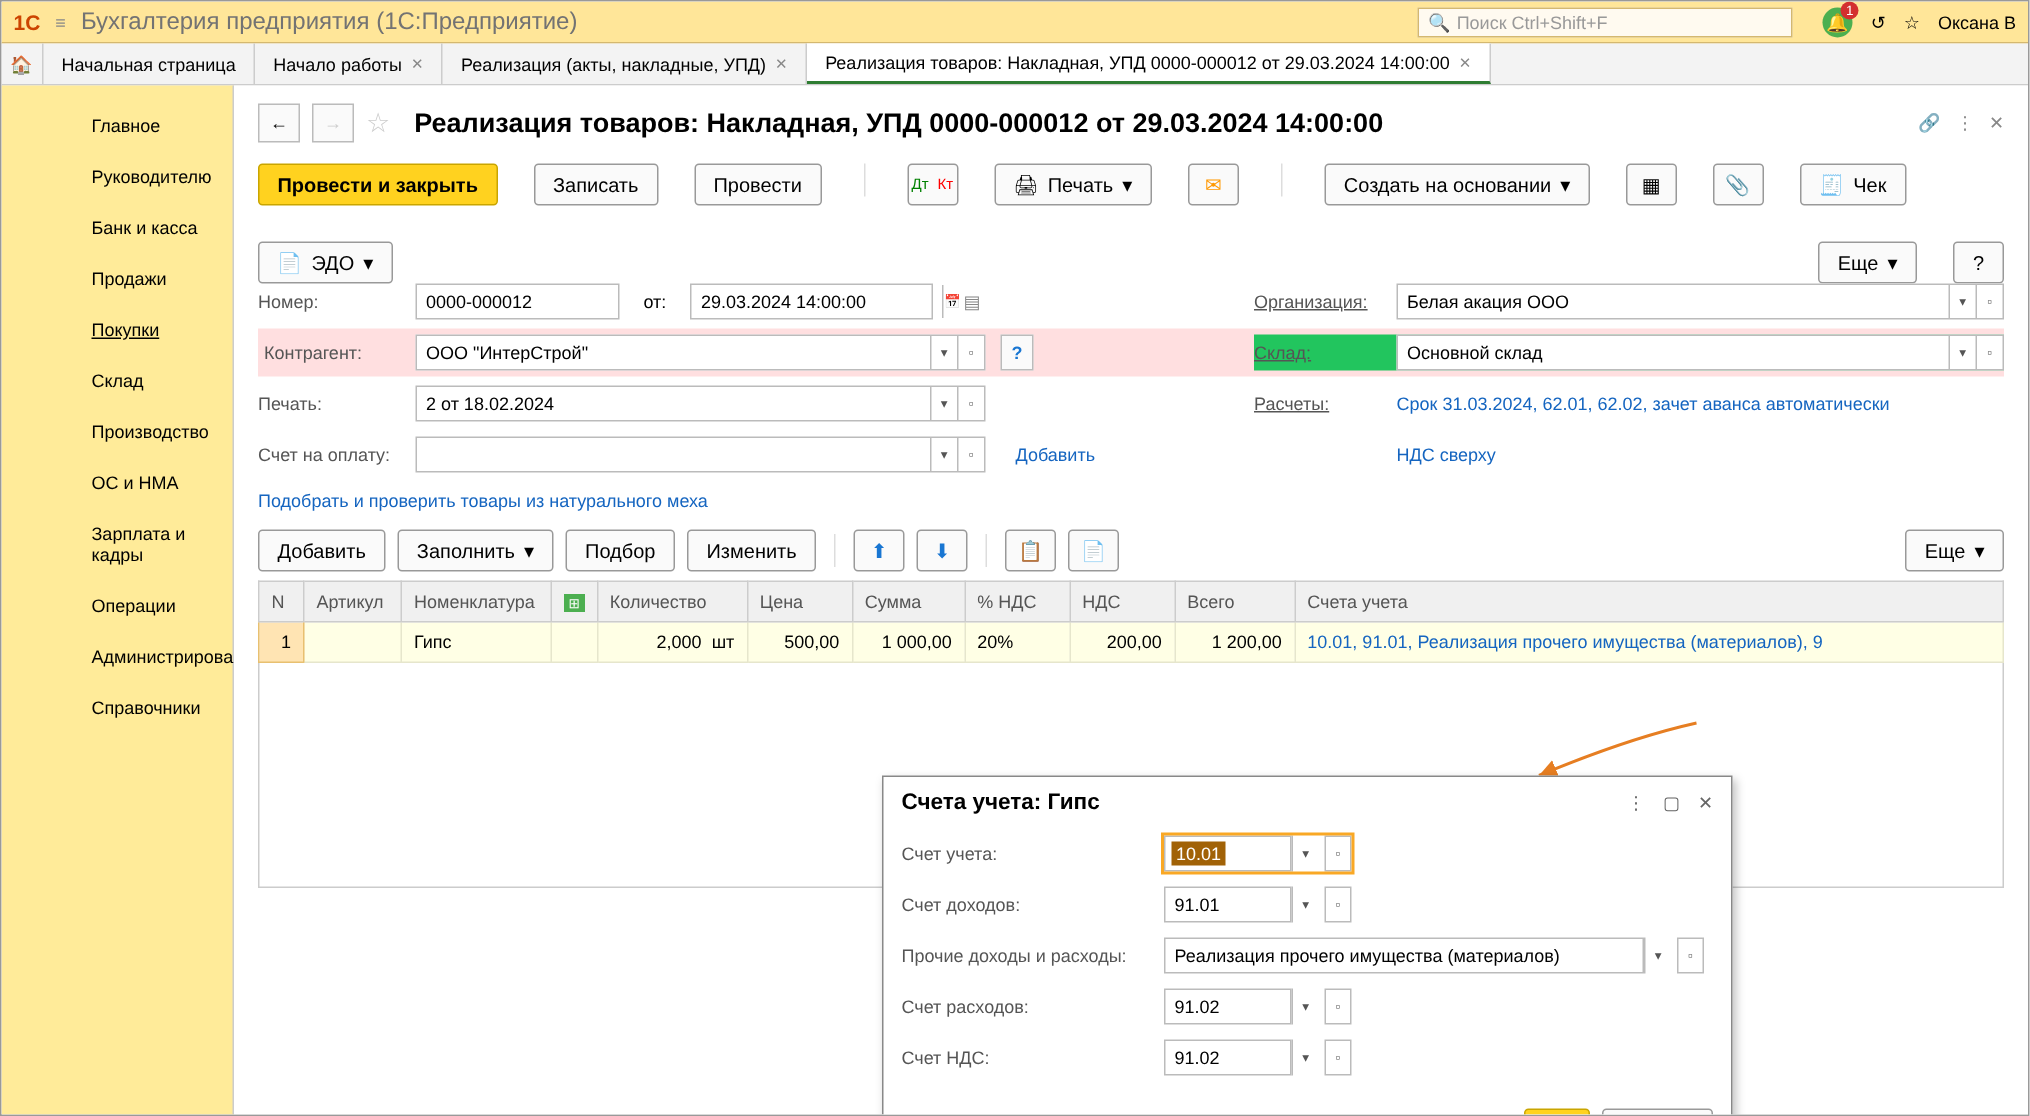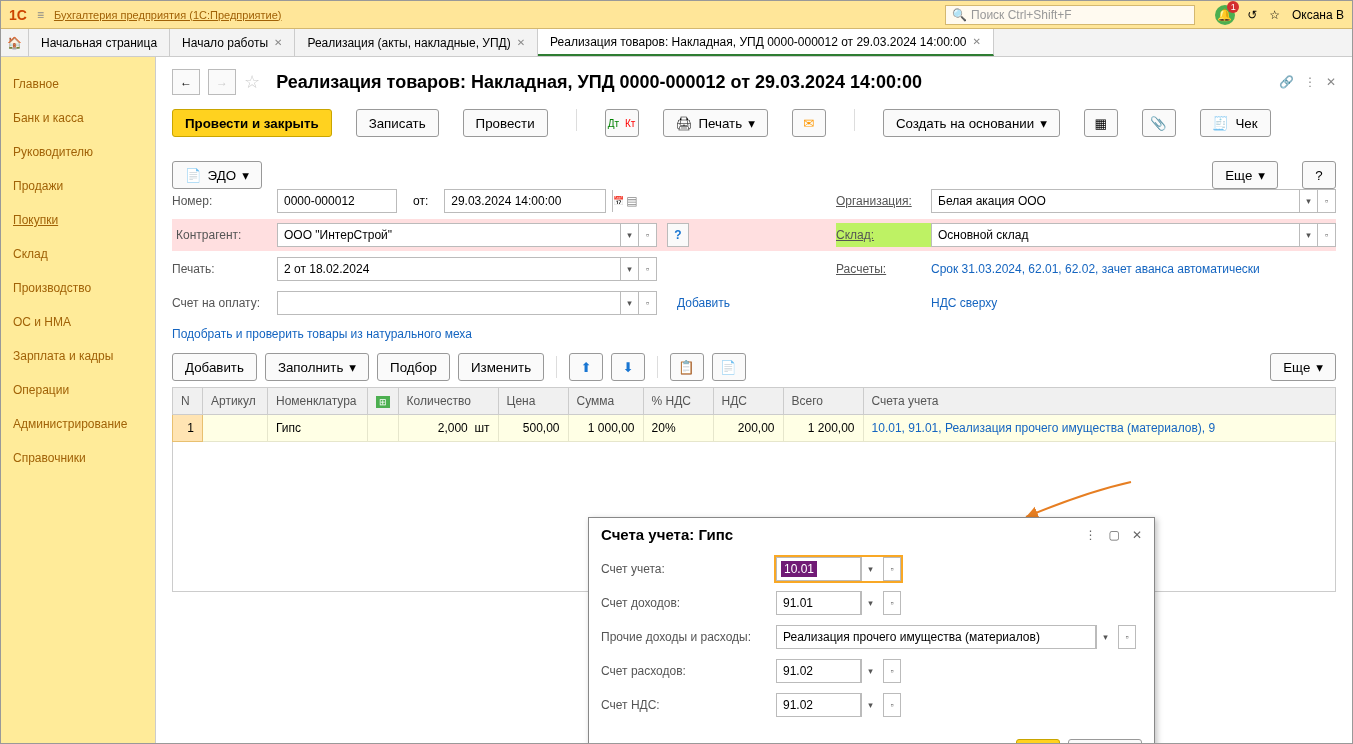--- a/index.html
+++ b/index.html
@@ -1,32 +1,32 @@
 <!DOCTYPE html>
 <html><head>
 <meta charset="utf-8">
 <style>
 * { box-sizing: border-box; margin: 0; padding: 0; }
 body { font-family: Arial, sans-serif; font-size: 12px; background: #fff; width: 1353px; height: 744px; position: relative; border: 1px solid #999; }
 .topbar { height: 28px; background: #ffe699; display: flex; align-items: center; padding: 0 8px; gap: 10px; border-bottom: 1px solid #d4b870; }
 .logo { color: #cc4400; font-weight: bold; font-size: 14px; }
 .hamburger { color: #888; cursor: pointer; }
-.apptitle { color: #a16207; font-size: 11px; text-decoration: underline; }
+.apptitle { color: #737373; font-size: 16px; }
 .search-box { margin-left: auto; width: 250px; height: 20px; background: #fffaf0; border: 1px solid #d4b870; padding: 0 6px; display: flex; align-items: center; gap: 4px; color: #999; }
 .top-icons { display: flex; gap: 12px; align-items: center; margin-left: 10px; }
 .bell-badge { position: relative; width: 20px; height: 20px; background: #4caf50; border-radius: 50%; display: flex; align-items: center; justify-content: center; color: #fff; }
 .bell-badge::after { content: "1"; position: absolute; top: -4px; right: -4px; background: #d32f2f; color: #fff; border-radius: 50%; width: 12px; height: 12px; font-size: 9px; display: flex; align-items: center; justify-content: center; }
 .tabs-row { height: 28px; background: #f3f3f3; display: flex; align-items: stretch; border-bottom: 1px solid #ccc; }
 .home-btn { width: 28px; display: flex; align-items: center; justify-content: center; border-right: 1px solid #ccc; }
 .tab { padding: 0 12px; display: flex; align-items: center; gap: 6px; border-right: 1px solid #ccc; cursor: pointer; }
 .tab.active { background: #fff; border-bottom: 2px solid #2e7d32; }
 .tab-close { color: #888; font-size: 10px; }
 .main-layout { display: flex; height: calc(100% - 56px); }
 .sidebar { width: 155px; background: #ffeb99; padding-top: 10px; border-right: 1px solid #ccc; }
-.sidebar-item { padding: 10px 12px; cursor: pointer; color: #a16207; }
+.sidebar-item { padding: 10px 12px; cursor: pointer; color: #000000; margin-left: 48px; }
 .sidebar-item.active { text-decoration: underline; }
 .content { flex: 1; background: #fff; position: relative; padding: 12px 16px; overflow: hidden; }
 .page-header { display: flex; align-items: center; gap: 8px; margin-bottom: 14px; }
 .nav-btn { width: 28px; height: 26px; border: 1px solid #bbb; background: #fafafa; display: flex; align-items: center; justify-content: center; }
 .page-title { font-size: 18px; font-weight: bold; margin-left: 8px; }
 .hdr-right { margin-left: auto; display: flex; gap: 10px; align-items: center; color: #888; }
 .toolbar1 { display: flex; gap: 24px; align-items: flex-start; flex-wrap: wrap; }
 .btn { height: 28px; padding: 0 12px; border: 1px solid #999; background: #fafafa; border-radius: 3px; display: inline-flex; align-items: center; gap: 6px; cursor: pointer; }
 .btn-primary { background: #ffd21f; border-color: #c9a500; font-weight: bold; }
 .btn-icon { width: 34px; justify-content: center; padding: 0; }
@@ -51,21 +51,21 @@
 .popup { position: absolute; left: 432px; top: 460px; width: 567px; background: #fff; border: 1px solid #888; box-shadow: 2px 2px 6px rgba(0,0,0,0.25); }
 .popup-hdr { display: flex; align-items: center; padding: 8px 12px; }
 .popup-title { font-weight: bold; font-size: 15px; }
 .popup-hdr-icons { margin-left: auto; display: flex; gap: 12px; color: #666; }
 .popup-body { padding: 6px 12px 12px; display: flex; flex-direction: column; gap: 10px; }
 .popup-row { display: flex; align-items: center; gap: 10px; }
 .popup-row .plabel { width: 165px; color: #555; }
 .popup-input-group { display: flex; align-items: stretch; height: 24px; }
 .popup-input-group.focused { outline: 2px solid #f9a825; outline-offset: 0; }
 .popup-input-group input { border: 1px solid #bbb; padding: 0 6px; width: 85px; font-size: 12px; }
-.popup-input-group .selected-text { background: #701a75; color: #fff; padding: 1px 3px; }
+.popup-input-group .selected-text { background: #a16207; color: #fff; padding: 1px 3px; }
 .popup-footer { display: flex; justify-content: flex-end; gap: 8px; padding: 10px 12px; }
 .sep { width: 1px; height: 22px; background: #ddd; margin: 0 4px; }
 .more-btn { margin-left: auto; }
 </style>
 </head>
 <body>
 
 <div class="topbar">
   <span class="logo">1C</span>
   <span class="hamburger">≡</span>
@@ -97,22 +97,22 @@
     </div>
   <div class="tab active">
       <span>Реализация товаров: Накладная, УПД 0000-000012 от 29.03.2024 14:00:00</span>
       <span class="tab-close">✕</span>
     </div>
 </div>
 
 <div class="main-layout">
   <div class="sidebar">
     <div class="sidebar-item">Главное</div>
+    <div class="sidebar-item">Руководителю</div>
     <div class="sidebar-item">Банк и касса</div>
-    <div class="sidebar-item">Руководителю</div>
     <div class="sidebar-item">Продажи</div>
     <div class="sidebar-item active">Покупки</div>
     <div class="sidebar-item">Склад</div>
     <div class="sidebar-item">Производство</div>
     <div class="sidebar-item">ОС и НМА</div>
     <div class="sidebar-item">Зарплата и кадры</div>
     <div class="sidebar-item">Операции</div>
     <div class="sidebar-item">Администрирование</div>
     <div class="sidebar-item">Справочники</div>
   </div>
@@ -172,21 +172,21 @@
           <span>Еще</span>
           <span>▾</span>
         </button>
       <button class="btn btn-icon">?</button>
     </div>
 
     <div class="form-rows">
 
       <div class="form-row">
         <span class="label">Номер:</span>
-        <div class="input-wrap" style="width:120px">
+        <div class="input-wrap" style="width:136px">
             <input class="input-text" value="0000-000012" style="">
           </div>
         <span style="margin:0 6px">от:</span>
         <div class="input-wrap" style="width:162px">
           <input class="input-text" value="29.03.2024 14:00:00" style="">
           <div class="input-btn">📅</div>
         </div>
         <span style="margin-left:10px;color:#888">▤</span>
         <div class="right-col">
           <span class="label-r">Организация:</span>
@@ -199,21 +199,21 @@
       </div>
 
       <div class="form-row" style="background:#ffdfe0;padding:4px 0;margin:-4px 0">
         <span class="label" style="padding-left:4px">Контрагент:</span>
         <div class="input-wrap" style="width:380px;background:#fff">
           <input class="input-text" value="ООО &quot;ИнтерСтрой&quot;" style="">
           <div class="input-btn">▾</div>
           <div class="input-btn">▫</div>
         </div>
         <div class="q-btn">?</div>
-        <div class="right-col" style="background:#bef264">
+        <div class="right-col" style="background:#22c55e">
           <span class="label-r">Склад:</span>
           <div class="input-wrap" style="flex:1">
             <input class="input-text" value="Основной склад" style="">
             <div class="input-btn">▾</div>
             <div class="input-btn">▫</div>
           </div>
         </div>
       </div>
 
       <div class="form-row">

